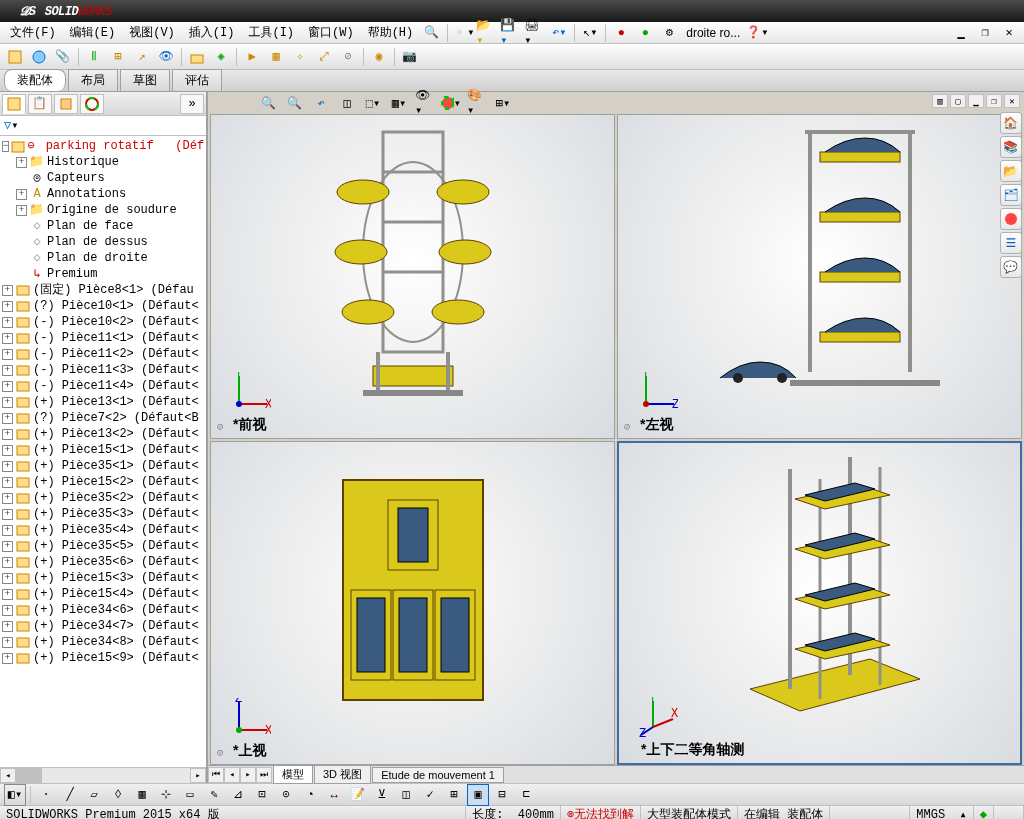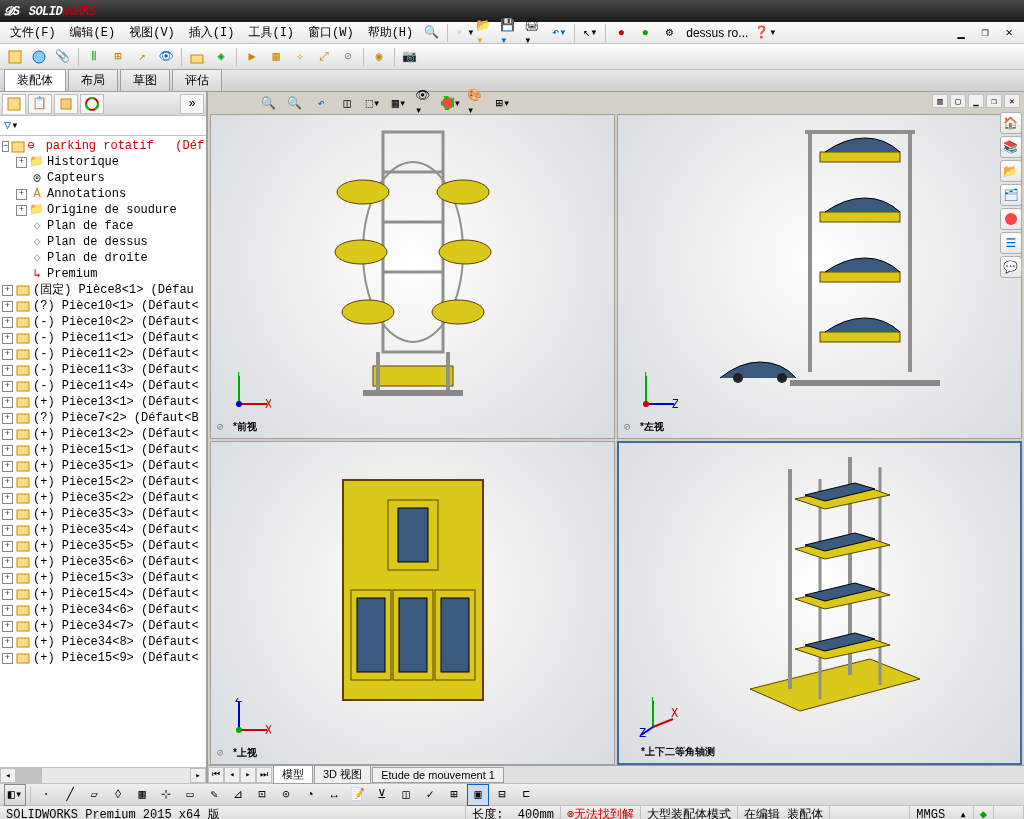--- a/index.html
+++ b/index.html
@@ -1,31 +1,31 @@
 <!DOCTYPE html>
 <html><head>
 <meta charset="utf-8">
 <style>
 * { box-sizing: border-box; margin: 0; padding: 0; font-family: "SimSun", "Courier New", monospace; font-size: 12px; }
 html, body { width: 1024px; height: 819px; overflow: hidden; background: #d4d0c8; }
 .titlebar { height: 22px; background: linear-gradient(to bottom, #4a4a4a, #1a1a1a); color: #fff; display: flex; align-items: center; padding: 0 4px; }
-.titlebar .logo { font-style: italic; font-weight: bold; font-size: 13px; letter-spacing: -0.5px; }
+.titlebar .logo { font-style: italic; font-weight: bold; font-size: 13px; letter-spacing: -0.5px; margin-left: 16px; }
 .titlebar .logo .s { color: #fff; }
 .titlebar .logo .w { color: #c00; font-weight: normal; }
 .menubar { height: 22px; background: linear-gradient(to bottom, #fefefe, #e8e8e8); border-bottom: 1px solid #c0c0c0; display: flex; align-items: center; padding: 0 4px; gap: 2px; }
 .menu-item { padding: 13px 6px; cursor: pointer; }
 .menu-spacer { flex: 1; }
 .menu-icon { width: 22px; height: 18px; display: inline-flex; align-items: center; justify-content: center; cursor: pointer; }
 .doc-label { padding: 0 4px; font-family: Arial; }
 .toolbar { height: 26px; background: linear-gradient(to bottom, #fefefe, #e0e0e0); border-bottom: 1px solid #c0c0c0; display: flex; align-items: center; padding: 0 4px; gap: 2px; }
 .tb-btn { width: 22px; height: 22px; display: inline-flex; align-items: center; justify-content: center; border: 1px solid transparent; cursor: pointer; }
 .tb-sep { width: 1px; height: 18px; background: #c0c0c0; margin: 0 2px; }
 .tabstrip { height: 22px; background: linear-gradient(to bottom, #e8e8e8, #d0d0d0); border-bottom: 1px solid #a0a0a0; display: flex; align-items: flex-end; padding: 0 4px; gap: 2px; }
 .tab { padding: 2px 12px 2px 12px; background: linear-gradient(to bottom, #f0f0f0, #d8d8d8); border: 1px solid #a0a0a0; border-bottom: none; cursor: pointer; font-family: "SimHei", sans-serif; }
-.tab.active { background: #fff; }
+.tab.active { background: #fff; border-radius: 8px; }
 .workspace { display: flex; height: 691px; }
 .sidebar { width: 208px; background: #fff; border-right: 2px solid #a0a0a0; display: flex; flex-direction: column; }
 .side-tabs { height: 24px; display: flex; border-bottom: 1px solid #c0c0c0; background: linear-gradient(to bottom,#f0f0f0,#d8d8d8); align-items: center; padding: 0 2px; gap: 2px; }
 .side-tab { width: 24px; height: 20px; border: 1px solid #c0c0c0; background: #f8f8f8; display: inline-flex; align-items: center; justify-content: center; cursor: pointer; }
 .side-tab.active { background: #fff; border-bottom: 1px solid #fff; }
 .filter-row { height: 20px; border-bottom: 1px solid #c0c0c0; display: flex; align-items: center; padding: 0 4px; }
 .tree { flex: 1; overflow: hidden; padding: 2px; font-family: "Courier New", monospace; font-size: 12px; line-height: 16px; position: relative; }
 .tree-row { display: flex; align-items: center; height: 16px; white-space: nowrap; padding-left: 0px; cursor: pointer; }
 .tree-row .exp { width: 11px; height: 11px; border: 1px solid #888; background: #fff; display: inline-flex; align-items: center; justify-content: center; font-size: 9px; line-height: 9px; margin-right: 2px; color: #444; }
 .tree-row .noexp { width: 13px; display: inline-block; }
@@ -33,21 +33,21 @@
 .tree-row .lbl { white-space: nowrap; }
 .tree-root { color: #c00; padding-left: 9px; }
 .indent1 { padding-left: 14px; }
 .sb-h { height: 16px; border-top: 1px solid #c0c0c0; background: #e8e8e8; display: flex; }
 .sb-h .sbtn { width: 16px; height: 15px; border: 1px solid #c0c0c0; background: #f0f0f0; display: inline-flex; align-items: center; justify-content: center; font-size: 9px; }
 .viewport-area { flex: 1; display: flex; flex-direction: column; background: #d4d0c8; }
 .view-toolbar { height: 22px; background: transparent; display: flex; align-items: center; padding: 0 6px; gap: 4px; position: relative; }
 .view-grid { flex: 1; display: grid; grid-template-columns: 1fr 1fr; grid-template-rows: 1fr 1fr; gap: 2px; padding: 0 2px; }
 .vpane { background: radial-gradient(circle at 50% 45%, #ffffff 0%, #f0f0f0 40%, #d8dce0 100%); border: 1px solid #a0a0a0; position: relative; overflow: hidden; }
 .vpane.active { border: 2px solid #3a6ea5; }
-.vpane-label { position: absolute; bottom: 4px; left: 22px; font-family: "SimHei", sans-serif; font-weight: bold; font-size: 10px; }
+.vpane-label { position: absolute; bottom: 4px; left: 22px; font-family: "SimHei", sans-serif; font-weight: bold; font-size: 14px; }
 .vpane-link { position: absolute; bottom: 5px; left: 6px; font-size: 11px; color: #888; }
 .triad { position: absolute; bottom: 26px; left: 20px; width: 40px; height: 40px; }
 .triad line { stroke-width: 2; }
 .bottom-tabs { height: 18px; background: #e0e0e0; border-top: 1px solid #a0a0a0; display: flex; align-items: center; }
 .bottom-tabs .nav { width: 16px; height: 16px; border: 1px solid #c0c0c0; display: inline-flex; align-items: center; justify-content: center; font-size: 9px; background: #f0f0f0; cursor: pointer; }
 .bottom-tabs .btab { padding: 1px 8px; border: 1px solid #a0a0a0; background: #f0f0f0; margin-left: 1px; cursor: pointer; font-family: Arial; font-size: 11px; }
 .bottom-tabs .btab.active { background: #fff; }
 .bottom-toolbar { height: 22px; background: linear-gradient(to bottom, #f0f0f0, #d8d8d8); border-top: 1px solid #c0c0c0; display: flex; align-items: center; padding: 0 4px; gap: 2px; }
 .statusbar { height: 18px; background: linear-gradient(to bottom, #f0f0f0, #d8d8d8); border-top: 1px solid #c0c0c0; display: flex; align-items: center; font-family: "Courier New"; }
 .status-cell { padding: 0 6px; border-right: 1px solid #c0c0c0; height: 100%; display: flex; align-items: center; }
@@ -82,21 +82,21 @@
   <span class="menu-icon" style="color:#da0;">📂▾</span>
   <span class="menu-icon" style="color:#06c;">💾▾</span>
   <span class="menu-icon">🖨▾</span>
   <span class="menu-icon" style="color:#06c;">↶▾</span>
   <span class="tb-sep"></span>
   <span class="menu-icon">↖▾</span>
   <span class="tb-sep"></span>
   <span class="menu-icon" style="color:#c00;">●</span>
   <span class="menu-icon" style="color:#0a0;">●</span>
   <span class="menu-icon">⚙</span>
-  <span class="doc-label">dessus ro...</span>
+  <span class="doc-label">droite ro...</span>
   <span class="menu-icon">❓▾</span>
   <span class="menu-spacer"></span>
   <span class="menu-icon">▁</span>
   <span class="menu-icon">❐</span>
   <span class="menu-icon">✕</span>
 </div>
 
 <div class="toolbar">
   <span class="tb-btn">
       <svg width="16" height="16">

